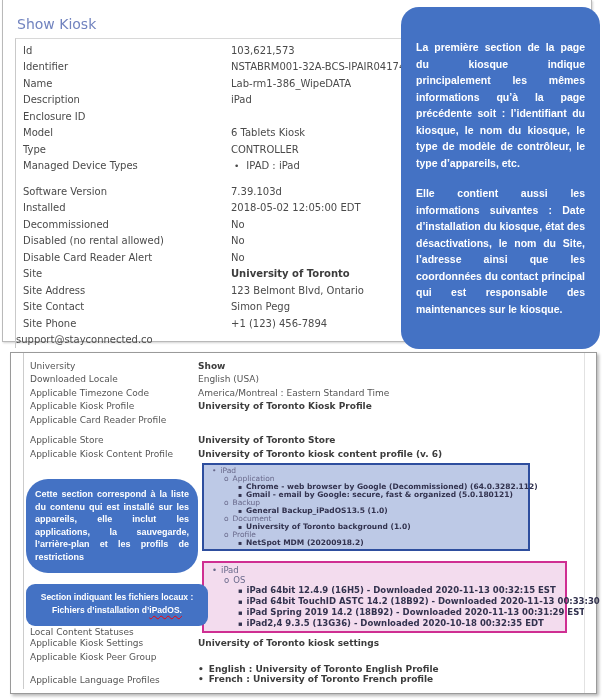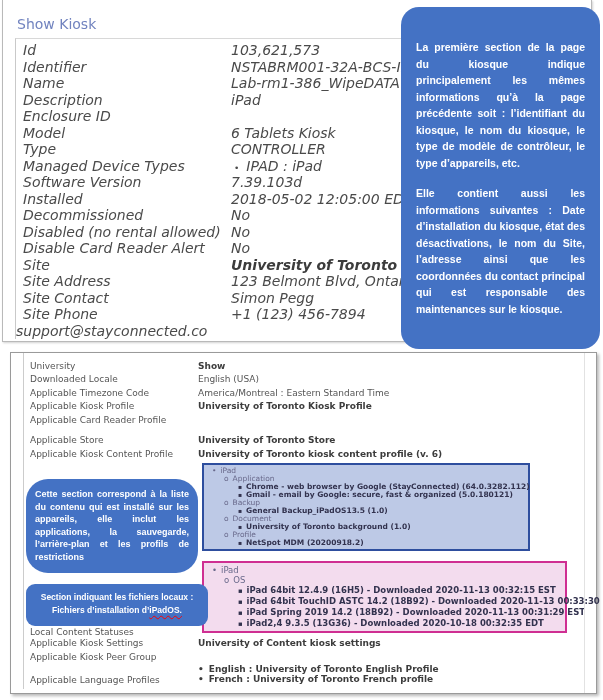--- a/index.html
+++ b/index.html
@@ -11,24 +11,24 @@
   .tpanel{
     position:absolute;left:2px;top:0;width:590px;height:342px;background:#fff;
     border:1px solid #b9b9b9;border-top:none;box-sizing:border-box;
     box-shadow:1px 1px 2px rgba(0,0,0,.18);
   }
   .ttitle{font-size:14px;color:#7183bf;padding:16px 0 6px 14px;}
   .ttable{
     margin-left:12px;margin-right:10px;border-left:1px solid #c9c9c9;
     border-top:1px solid #d8d8d8;padding-top:3px;
   }
-  .trow{display:flex;align-items:center;height:16.5px;font-size:14px;color:#4a4a4a;font-style:italic;}
+  .trow{display:flex;align-items:center;height:16.5px;font-size:10px;color:#4a4a4a;}
   .trow .lbl{width:208px;padding-left:7px;flex:none;}
   .trow .val{flex:1;white-space:nowrap;}
-  .trow.gap{}
+  .trow.gap{margin-top:9px;}
   .val.bold{font-weight:bold;color:#3c3c3c;}
   .val.bullet::before{content:"•";margin:0 7px 0 3px;font-size:9px;}
   
   .callout{
     position:absolute;background:#4472C4;color:#fff;
     font-family:"Liberation Sans",sans-serif;font-weight:bold;z-index:10;
   }
   .callout-main{
     left:401px;top:7px;width:199px;height:342px;border-radius:18px;
     padding:32px 15px 0;box-sizing:border-box;font-size:10.5px;line-height:16.5px;
@@ -228,21 +228,21 @@
 
     <div class="brow boxrow">
       <div class="lbl">Content Profile Items</div>
       <div class="val">
         <div class="tree tree-blue">
 
             <div class="tl lv1">iPad</div>
 
             <div class="tl lv2">Application</div>
 
-            <div class="tl lv3 b">Chrome - web browser by Google (StayConnected) (64.0.3282.112)</div>
+            <div class="tl lv3 b">Chrome - web browser by Google (Decommissioned) (64.0.3282.112)</div>
 
             <div class="tl lv3 b">Gmail - email by Google: secure, fast &amp; organized (5.0.180121)</div>
 
 
             <div class="tl lv2">Backup</div>
 
             <div class="tl lv3 b">General Backup_iPadOS13.5 (1.0)</div>
 
             <div class="tl lv2">Document</div>
 
@@ -272,21 +272,21 @@
 
             <div class="tl lv3 b">iPad2,4 9.3.5 (13G36) - Downloaded 2020-10-18 00:32:35 EDT</div>
           </div>
       </div>
     </div>
 
     <div>
 
         <div class="brow">
           <div class="lbl">Applicable Kiosk Settings</div>
-          <div class="val bold">University of Content kiosk settings</div>
+          <div class="val bold">University of Toronto kiosk settings</div>
         </div>
 
         <div class="brow">
           <div class="lbl">Applicable Kiosk Peer Group</div>
           <div class="val"></div>
         </div>
       </div>
 
     <div class="brow boxrow">
       <div class="lbl">Applicable Language Profiles</div>

